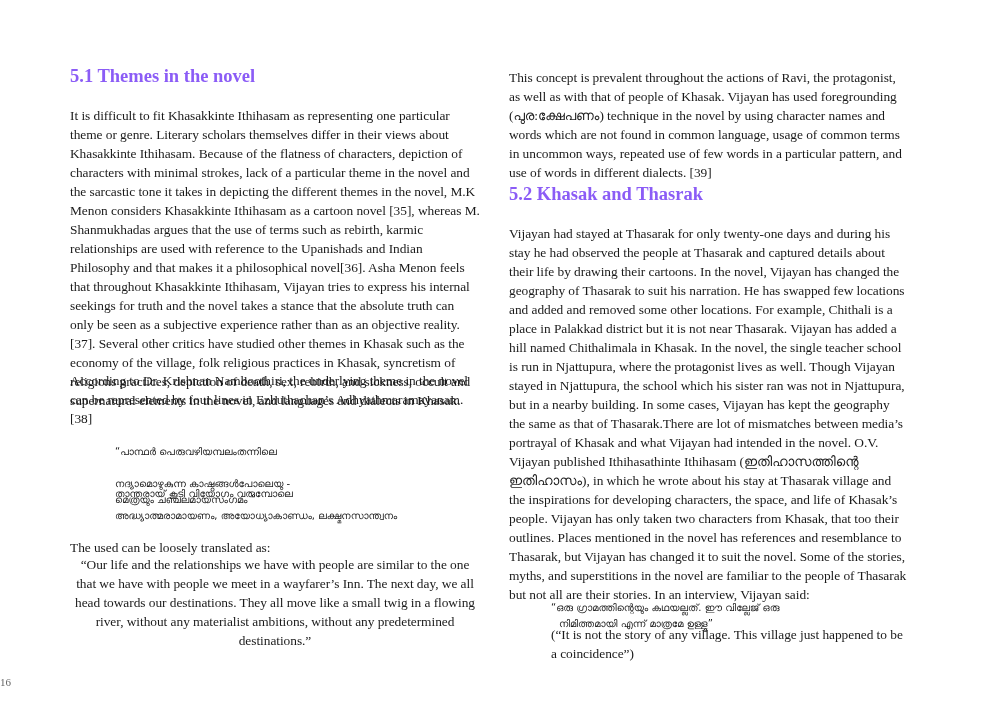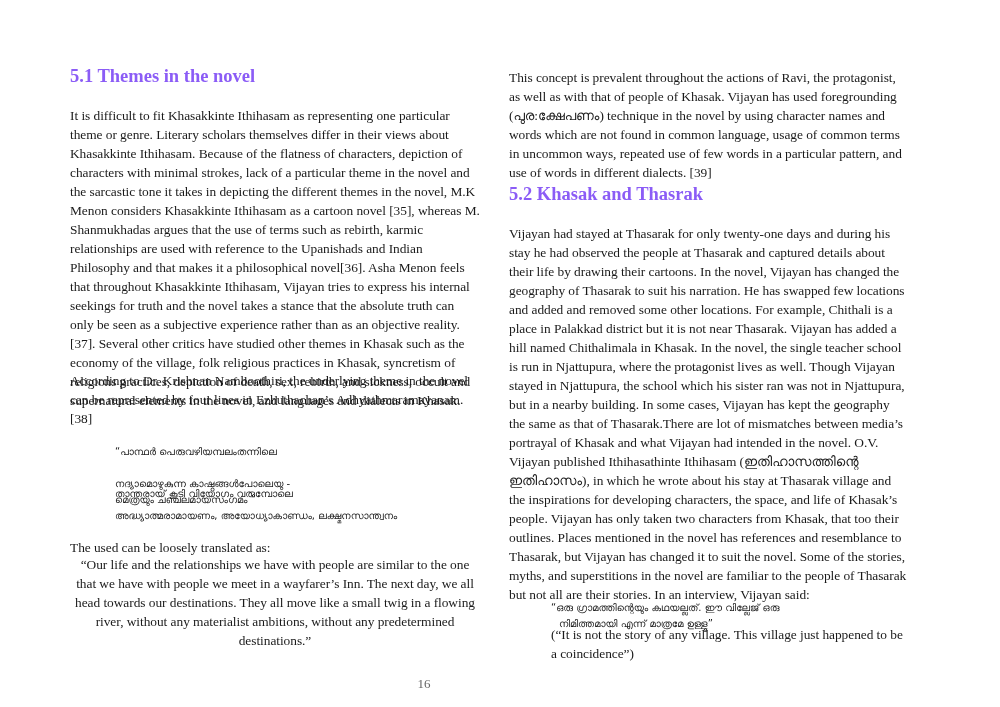--- a/index.html
+++ b/index.html
@@ -16,22 +16,22 @@
   }
   p {
     margin: 0; font-size: 13.4px; line-height: 19px; position: absolute; width: 100%;
     letter-spacing: -0.05px;
   }
   .mal {
     font-family: "DejaVu Sans", sans-serif; font-size: 10px; line-height: 15.8px;
     position: absolute; white-space: nowrap;
   }
   .page-num {
-    position: absolute; top: 676px; left: 0; width: 848px; text-align: center;
-    font-size: 13px; color: #666;
+    position: absolute; top: 676px; left: 0; width: 848px; 
+    font-size: 11px; color: #666;
   }
 </style>
 </head>
 <body>
 
 <div class="col col-left">
   <h2 style="top:66px;">5.1 Themes in the novel</h2>
   <p style="top:106px; text-align:left;">It is difficult to fit Khasakkinte Ithihasam as representing one particular theme or genre. Literary scholars themselves differ in their views about Khasakkinte Ithihasam. Because of the flatness of characters, depiction of characters with minimal strokes, lack of a particular theme in the novel and the sarcastic tone it takes in depicting the different themes in the novel, M.K Menon considers Khasakkinte Ithihasam as a cartoon novel [35], whereas M. Shanmukhadas argues that the use of terms such as rebirth, karmic relationships are used with reference to the Upanishads and Indian Philosophy and that makes it a philosophical novel[36]. Asha Menon feels that throughout Khasakkinte Ithihasam, Vijayan tries to express his internal seekings for truth and the novel takes a stance that the absolute truth can only be seen as a subjective experience rather than as an objective reality. [37]. Several other critics have studied other themes in Khasak such as the economy of the village, folk religious practices in Khasak, syncretism of religions practices, depiction of death, sex, rebirth, and sickness, occult and supernatural elements in the novel, and languages and dialects in Khasak.</p>
   <p style="top:371px;">According to Dr. Krishnan Namboothiri, the underlying theme in the novel can be represented by four lines in Ezhuthachan’s Adhyathmaramayanam. [38]</p>
   <div class="mal" style="top:444px; left:45px;">“പാന്ഥർ പെരുവഴിയമ്പലംതന്നിലെ</div>

